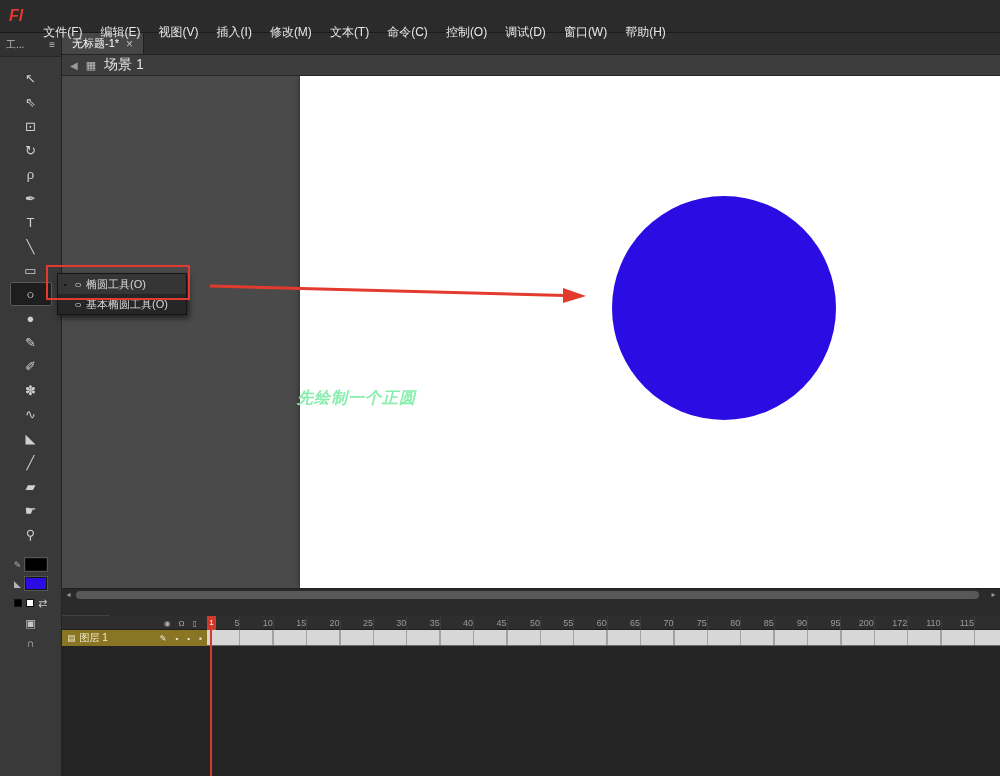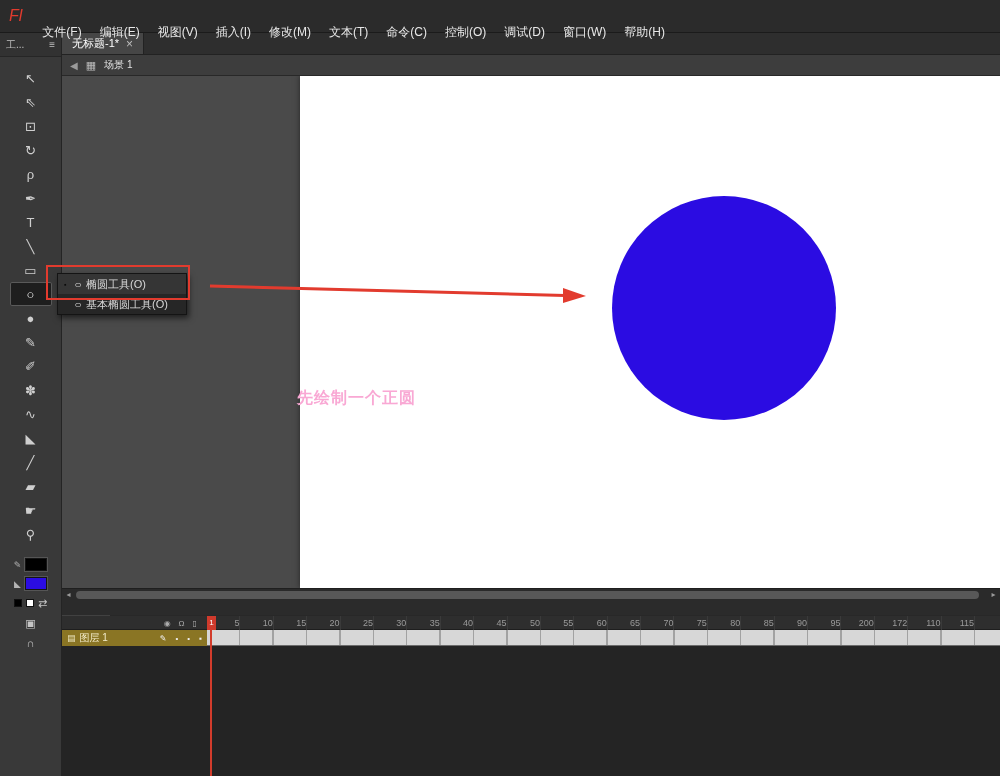--- a/index.html
+++ b/index.html
@@ -3,21 +3,21 @@
 <meta charset="utf-8">
 <style>
   *{margin:0;padding:0;box-sizing:border-box}
   html,body{width:1000px;height:776px;overflow:hidden;background:#2b2b2b;
     font-family:"Liberation Sans","DejaVu Sans",sans-serif}
   .app{position:relative;width:1000px;height:776px;background:#2b2b2b;color:#ddd;overflow:hidden}
 
   
   .menubar{position:absolute;left:0;top:0;width:1000px;height:33px;background:#2b2b2b;
     border-bottom:1px solid #1b1b1b;display:flex;align-items:center;z-index:5}
-  .logo{color:#e23b2e;font-weight:normal;font-size:16px;padding:0 11px 0 9px;font-style:italic}
+  .logo{color:#e23b2e;font-weight:bold;font-size:16px;padding:0 11px 0 9px;font-style:italic}
   .menu-item{font-size:12px;color:#e8e8e8;padding:16px 9px;height:33px;line-height:33px;cursor:default;white-space:nowrap}
 
   
   .toolcol{position:absolute;left:0;top:33px;width:62px;height:743px;background:#393939;
     border-right:1px solid #242424;z-index:4}
   .toolcol-header{height:24px;display:flex;align-items:center;justify-content:space-between;
     padding:0 6px;background:#323232;border-bottom:1px solid #262626;font-size:10px;color:#c0c0c0}
   .tools{display:flex;flex-direction:column;align-items:center;padding-top:9px}
   .tool{width:42px;height:24px;display:flex;align-items:center;justify-content:center;
     font-size:13px;color:#cfcfcf;cursor:pointer;border-radius:2px}
@@ -34,21 +34,21 @@
     border-bottom:1px solid #222;display:flex;align-items:stretch}
   .doctab{display:flex;align-items:center;gap:7px;background:#464646;color:#fff;font-size:11px;
     padding:0 10px;border-right:1px solid #222;cursor:pointer}
   .doctab .close{color:#bdbdbd;font-size:12px;cursor:pointer}
 
   
   .editbar{position:absolute;left:62px;top:55px;width:938px;height:21px;background:#3d3d3d;
     border-bottom:1px solid #282828;display:flex;align-items:center;gap:8px;padding:0 8px}
   .editbar .back{color:#9a9a9a;font-size:10px;cursor:pointer}
   .editbar .scene-ic{color:#b9b9b9;font-size:11px}
-  .editbar .scene{color:#e2e2e2;font-size:10px}
+  .editbar .scene{color:#e2e2e2;font-size:14px}
 
   
   .stage-area{position:absolute;left:62px;top:76px;width:938px;height:512px;background:#4a4a4a;overflow:hidden}
   .canvas{position:absolute;left:238px;top:0;width:700px;height:512px;background:#ffffff;
     box-shadow:0 0 6px rgba(0,0,0,.5)}
   .circle{position:absolute;left:312px;top:120px;width:224px;height:224px;border-radius:50%}
 
   
   .hscroll{position:absolute;left:62px;top:588px;width:938px;height:12px;background:#2a2a2a;
     display:flex;align-items:center;border-top:1px solid #1f1f1f}
@@ -356,15 +356,15 @@
         <span class="fic">○</span>
         <span>基本椭圆工具(O)</span>
       </div>
     </div>
 
   <div class="anno-box"></div>
   <svg class="anno-arrow" viewBox="0 0 400 36">
     <line x1="15" y1="14" x2="370" y2="23.5" stroke="#e23b2e" stroke-width="3"></line>
     <polygon points="368,16 391,24 368,31" fill="#e23b2e"></polygon>
   </svg>
-  <div class="anno-tip" style="color: #f9a8d4;">先绘制一个正圆</div>
+  <div class="anno-tip" style="color: #86efac; font-style: italic;">先绘制一个正圆</div>
 
 </div>
 
 </body></html>

